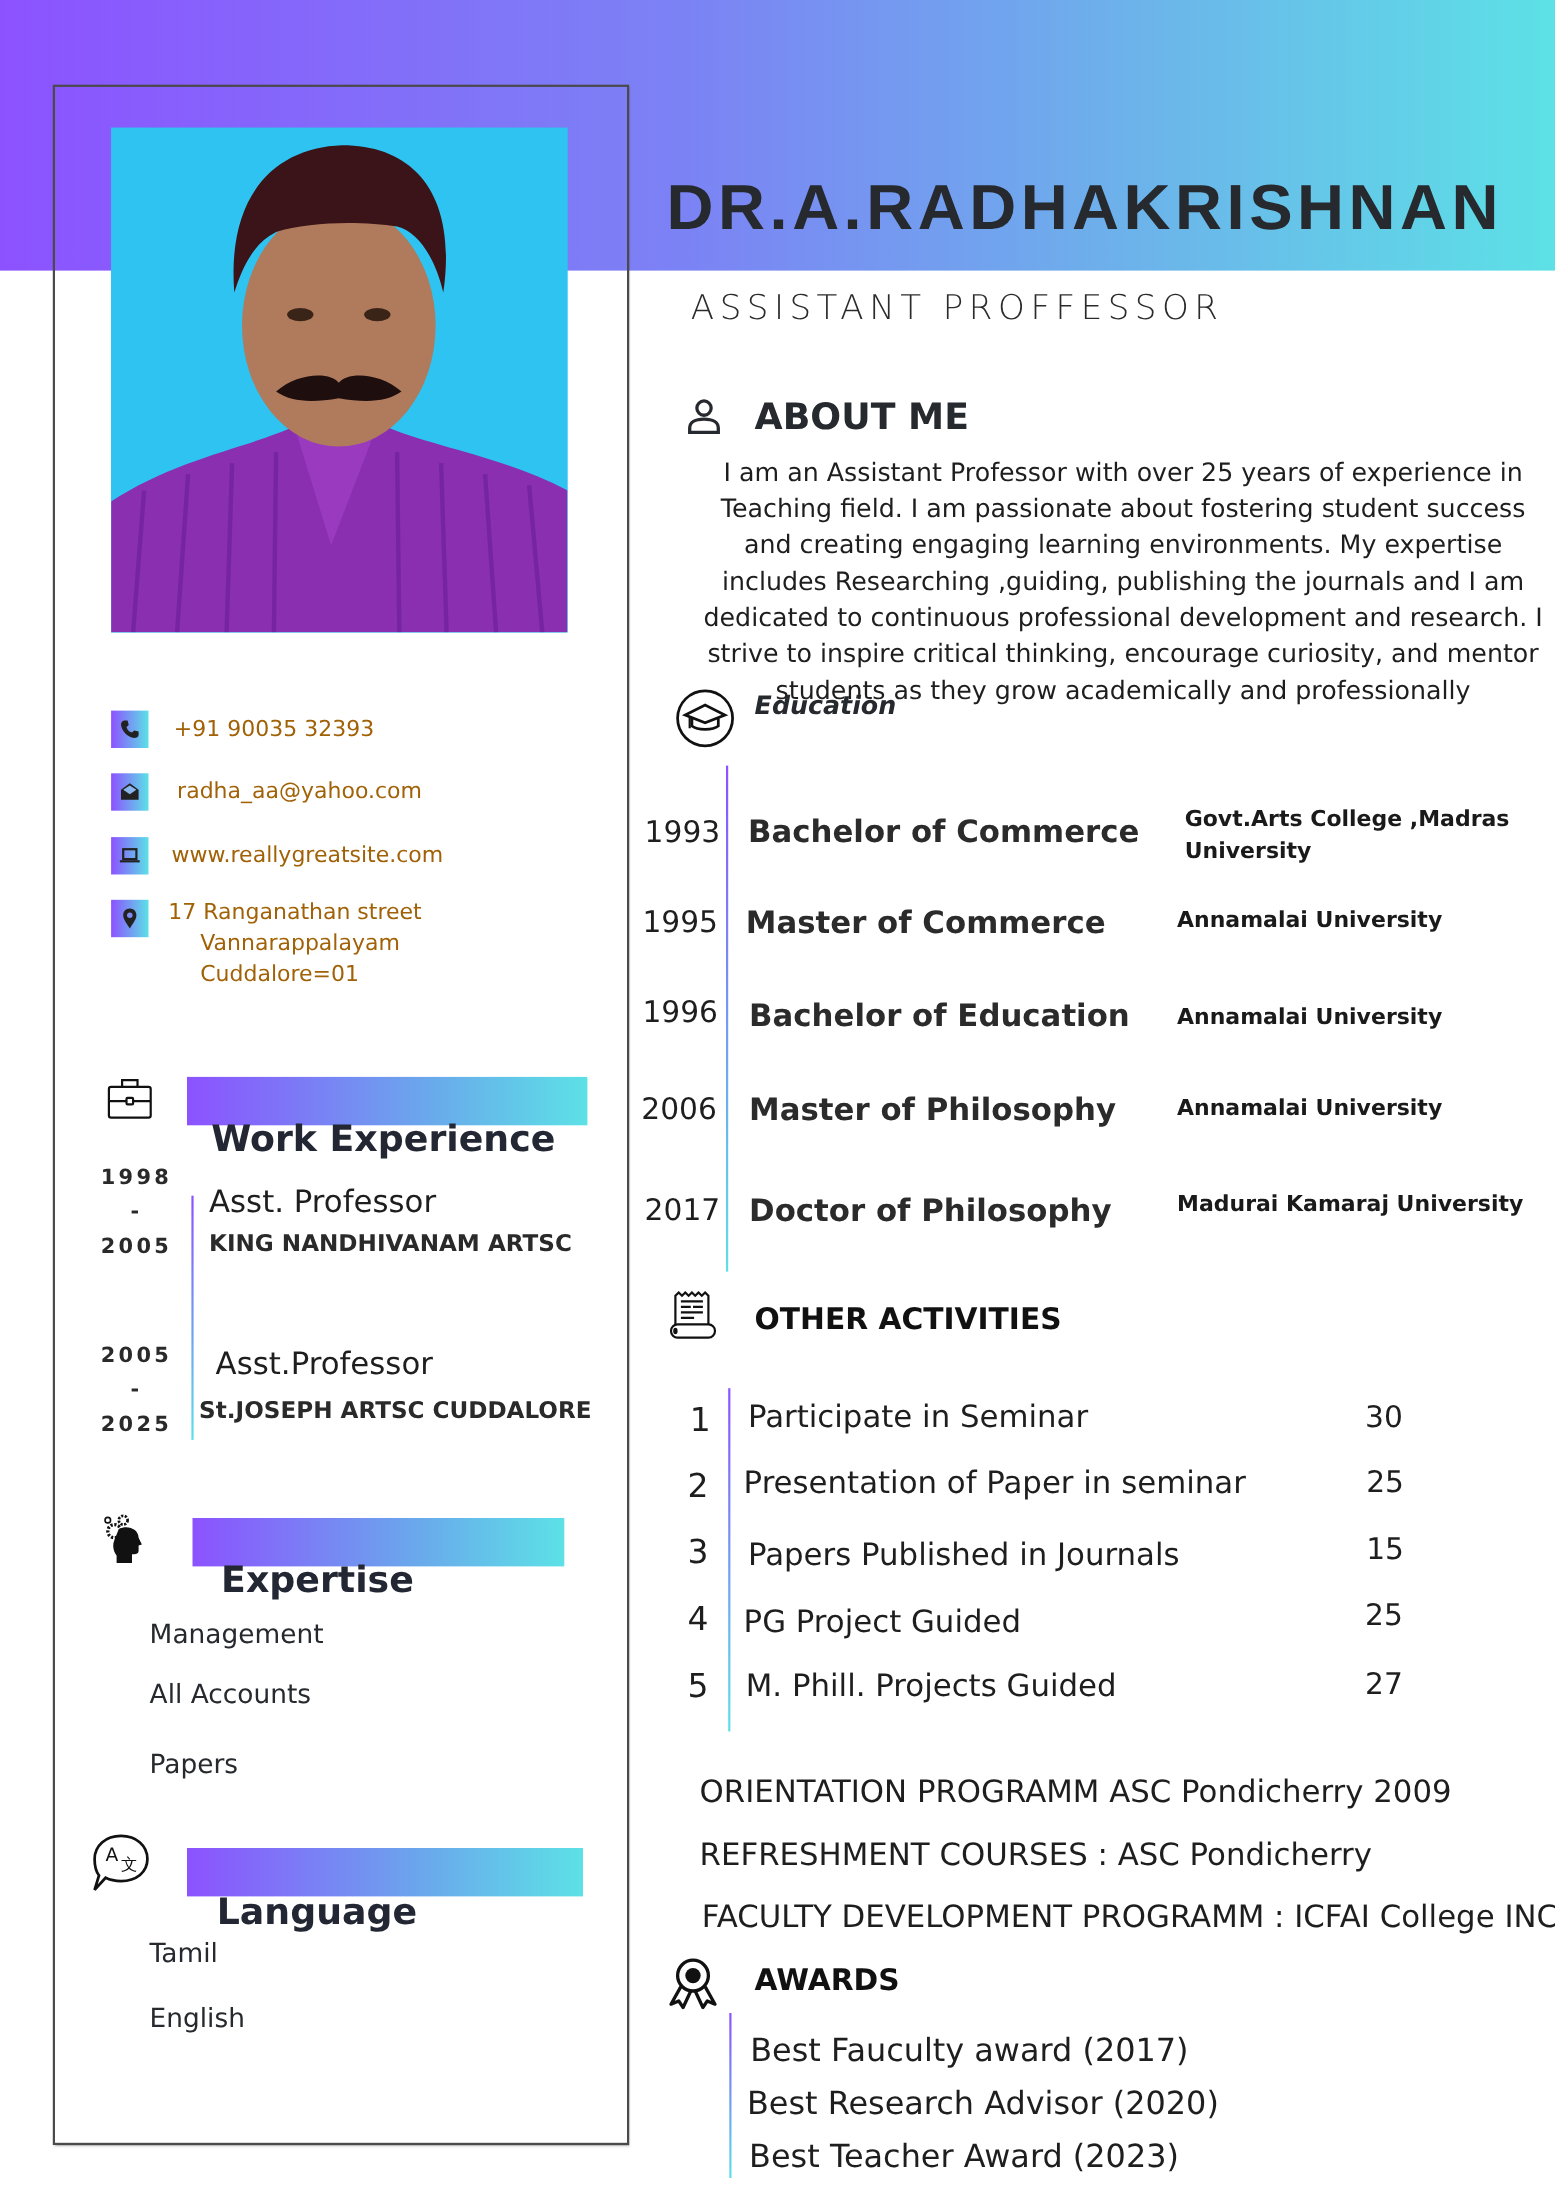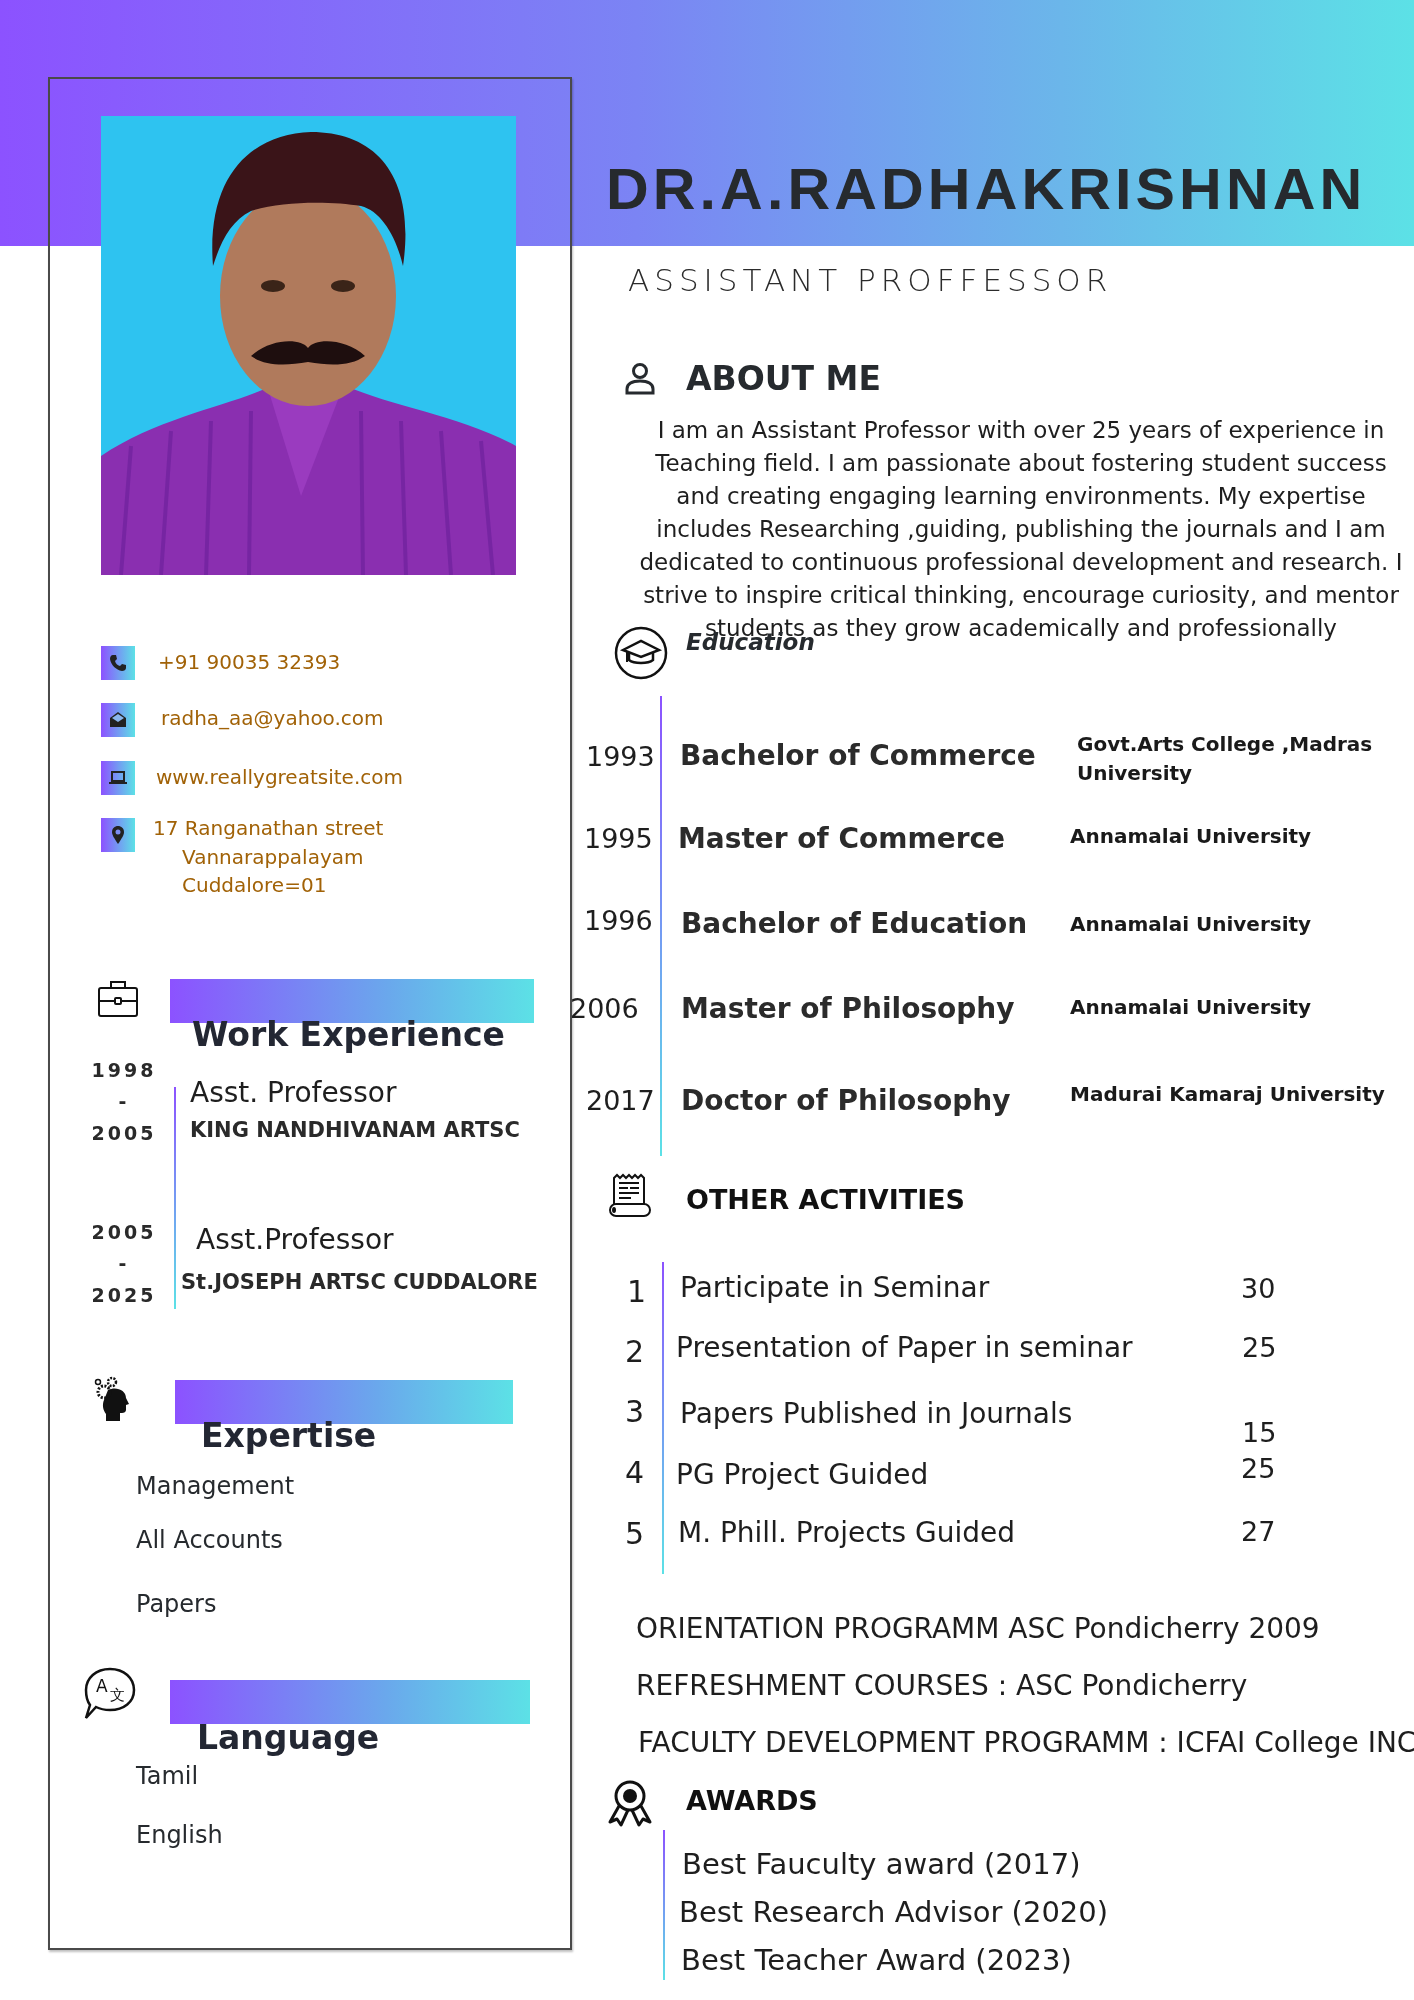--- a/index.html
+++ b/index.html
@@ -135,21 +135,21 @@
     <div class="abs edu-year" style="left:584px;top:823px;">1995</div>
     <div class="abs edu-degree" style="left:678px;top:822px;">Master of Commerce</div>
     <div class="abs edu-inst" style="left:1070px;top:822px;">Annamalai University</div>
   </div>
   <div>
     <div class="abs edu-year" style="left:584px;top:905px;">1996</div>
     <div class="abs edu-degree" style="left:681px;top:907px;">Bachelor of Education</div>
     <div class="abs edu-inst" style="left:1070px;top:910px;">Annamalai University</div>
   </div>
   <div>
-    <div class="abs edu-year" style="left:570px;top:993px;">2006</div>
+    <div class="abs edu-year" style="left:583px;top:993px;">2006</div>
     <div class="abs edu-degree" style="left:681px;top:992px;">Master of Philosophy</div>
     <div class="abs edu-inst" style="left:1070px;top:993px;">Annamalai University</div>
   </div>
   <div>
     <div class="abs edu-year" style="left:586px;top:1085px;">2017</div>
     <div class="abs edu-degree" style="left:681px;top:1084px;">Doctor of Philosophy</div>
     <div class="abs edu-inst" style="left:1070px;top:1080px;">Madurai Kamaraj University</div>
   </div>
 </div>
 
@@ -177,21 +177,21 @@
     <div class="abs act-count" style="left:1241px;top:1273px;">30</div>
   </div>
   <div>
     <div class="abs act-num" style="left:625px;top:1334px;">2</div>
     <div class="abs act-label" style="left:676px;top:1331px;">Presentation of Paper in seminar</div>
     <div class="abs act-count" style="left:1242px;top:1332px;">25</div>
   </div>
   <div>
     <div class="abs act-num" style="left:625px;top:1394px;">3</div>
     <div class="abs act-label" style="left:680px;top:1397px;">Papers Published in Journals</div>
-    <div class="abs act-count" style="left:1242px;top:1393px;margin-top:24px;">15</div>
+    <div class="abs act-count" style="left:1242px;top:1393px;">15</div>
   </div>
   <div>
     <div class="abs act-num" style="left:625px;top:1455px;">4</div>
     <div class="abs act-label" style="left:676px;top:1458px;">PG Project Guided</div>
     <div class="abs act-count" style="left:1241px;top:1453px;">25</div>
   </div>
   <div>
     <div class="abs act-num" style="left:625px;top:1516px;">5</div>
     <div class="abs act-label" style="left:678px;top:1516px;">M. Phill. Projects Guided</div>
     <div class="abs act-count" style="left:1241px;top:1516px;">27</div>

